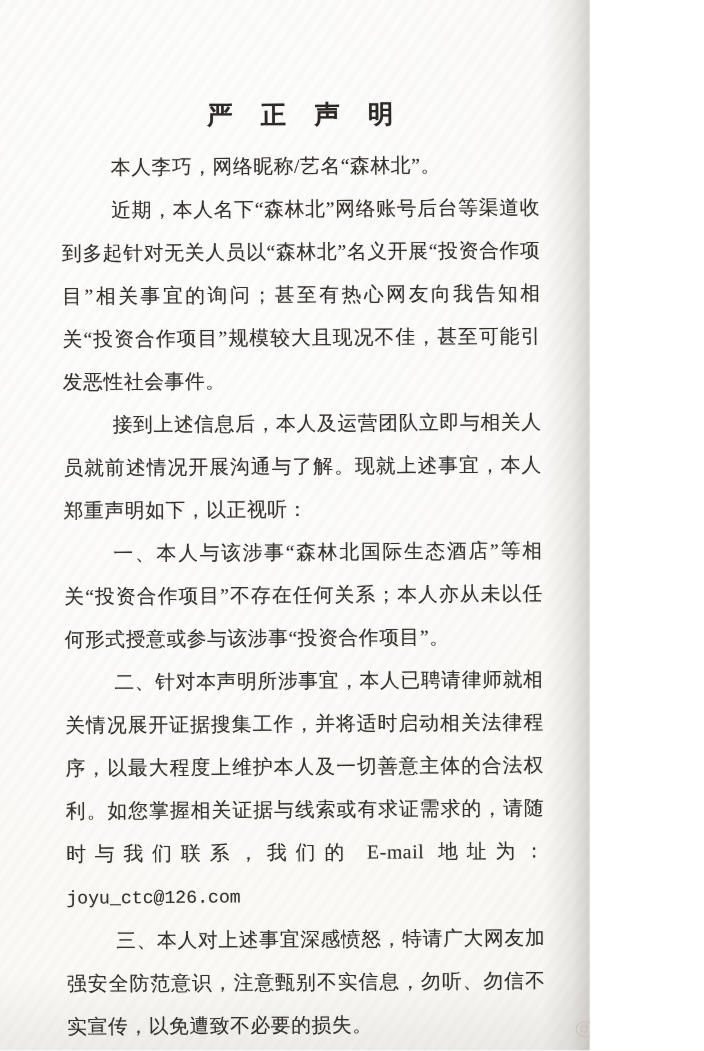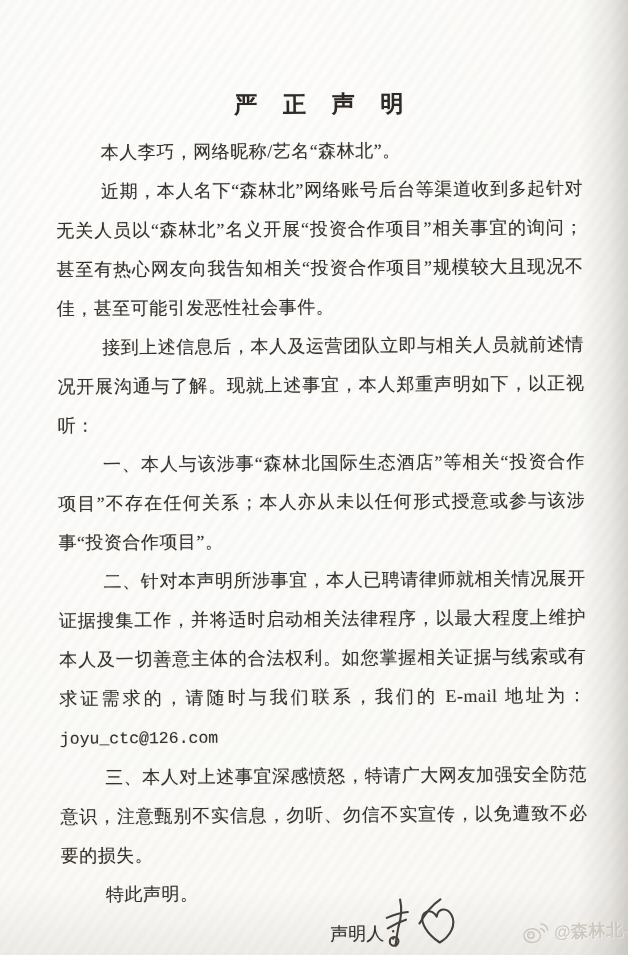--- a/index.html
+++ b/index.html
@@ -3,21 +3,21 @@
 <meta charset="utf-8">
 <style>
   html, body { margin: 0; padding: 0; }
   body {
     width: 640px; height: 955px;
     font-family: "Liberation Serif", "DejaVu Serif", serif;
     overflow: hidden;
   }
   .photo {
     position: relative;
-    width: 628px; height: 955px;
+    width: 536px; height: 955px;
     background-color: #faf9f7;
     background-image:
       linear-gradient(to right, rgba(120,112,104,0) 92%, rgba(120,112,104,0.12) 97%, rgba(120,112,104,0.28) 100%),
       linear-gradient(to bottom, rgba(120,112,104,0) 93%, rgba(120,112,104,0.09) 100%),
       repeating-linear-gradient(125deg, rgba(160,152,144,0.03) 0 5px, rgba(255,255,255,0.03) 5px 10px),
       radial-gradient(140% 120% at 35% 25%, #fdfdfc 0%, #faf9f6 60%, #f1efec 100%);
     overflow: hidden;
   }
   .sheet {
     position: absolute;

